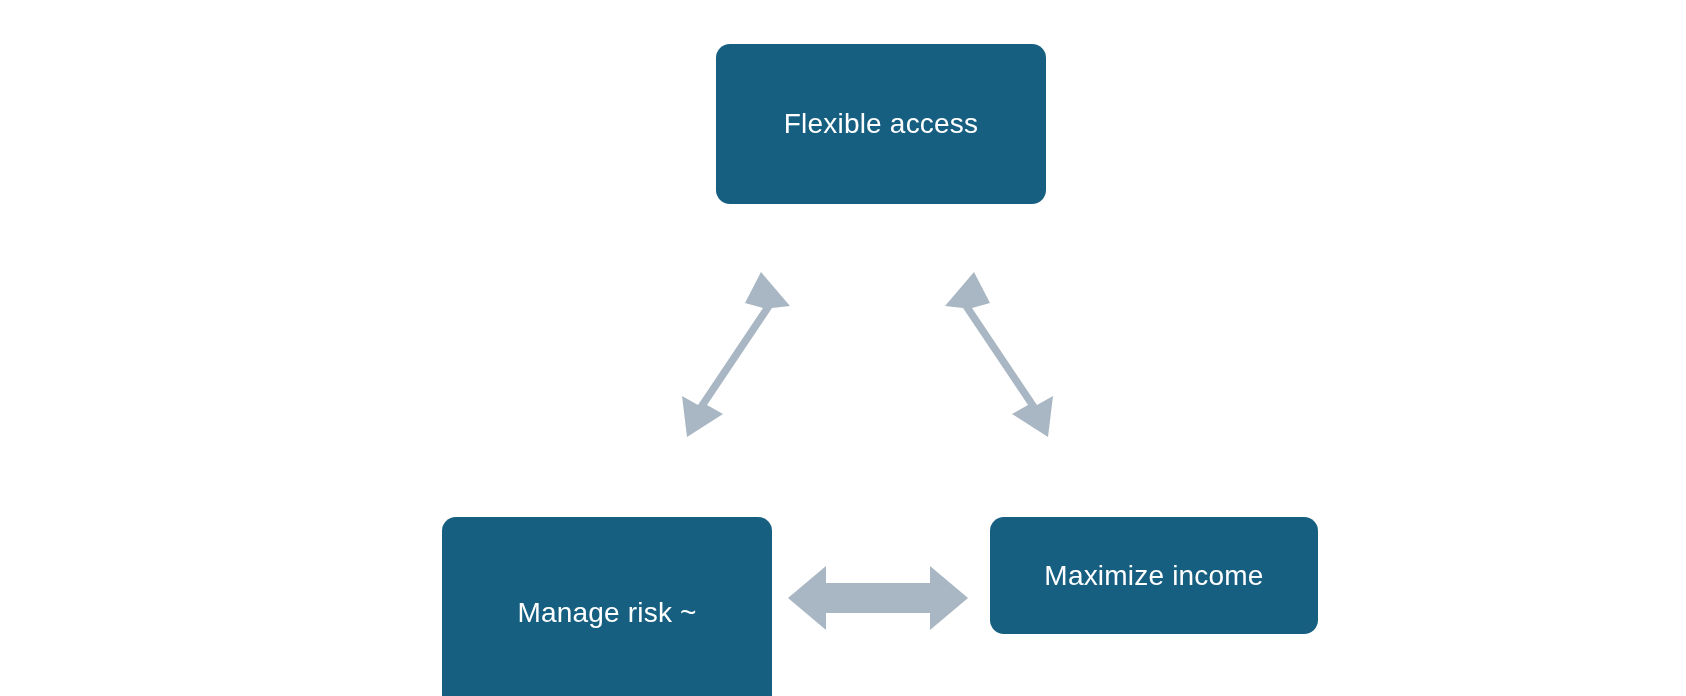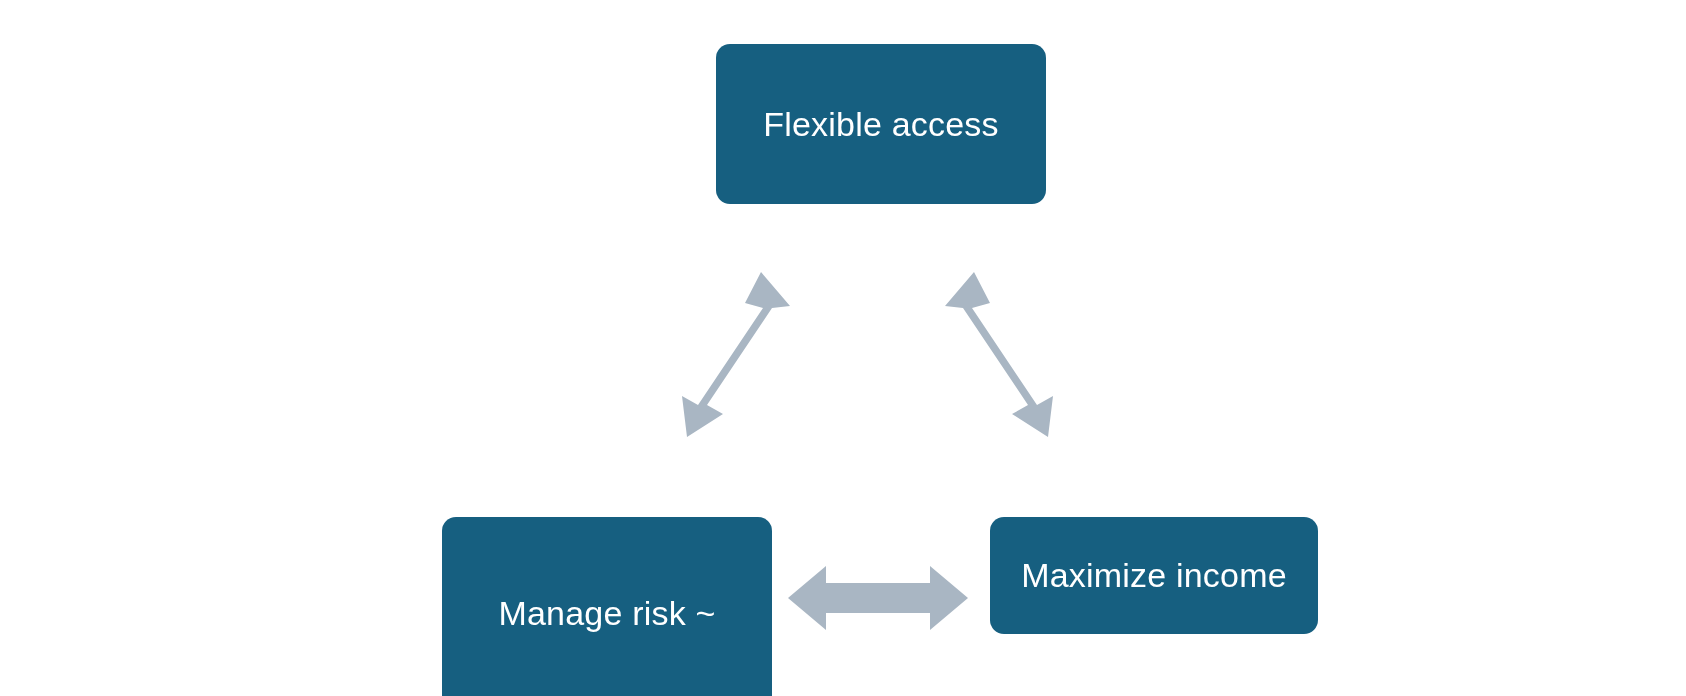--- a/index.html
+++ b/index.html
@@ -20,21 +20,21 @@
   .node {
     position: absolute;
     display: flex;
     align-items: center;
     justify-content: center;
     border-radius: 14px;
     box-sizing: border-box;
   }
   .node-label {
     color: #ffffff;
-    font-size: 34px;
+    font-size: 28px;
     font-weight: 400;
     letter-spacing: 0.2px;
     line-height: 1.2;
     white-space: nowrap;
     text-align: center;
   }
   #node-top {
     left: 716px;
     top: 44px;
     width: 330px;

